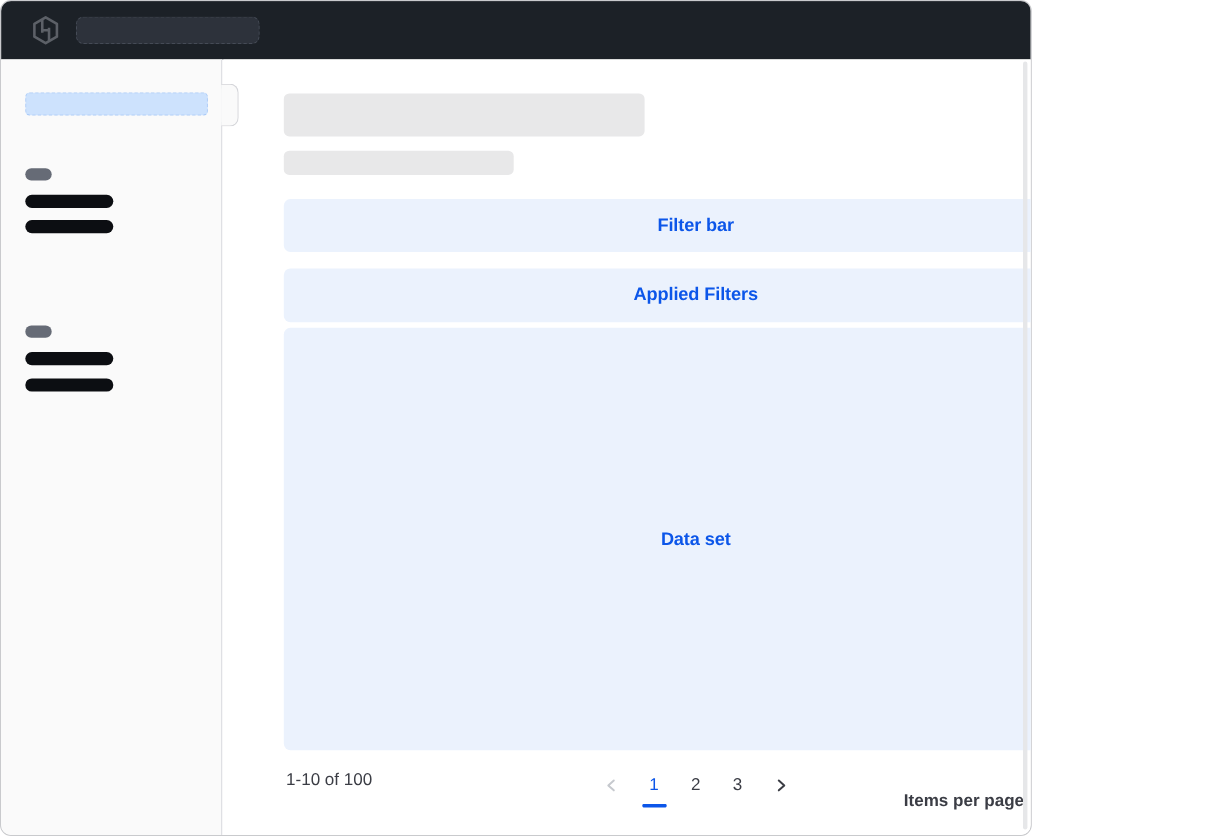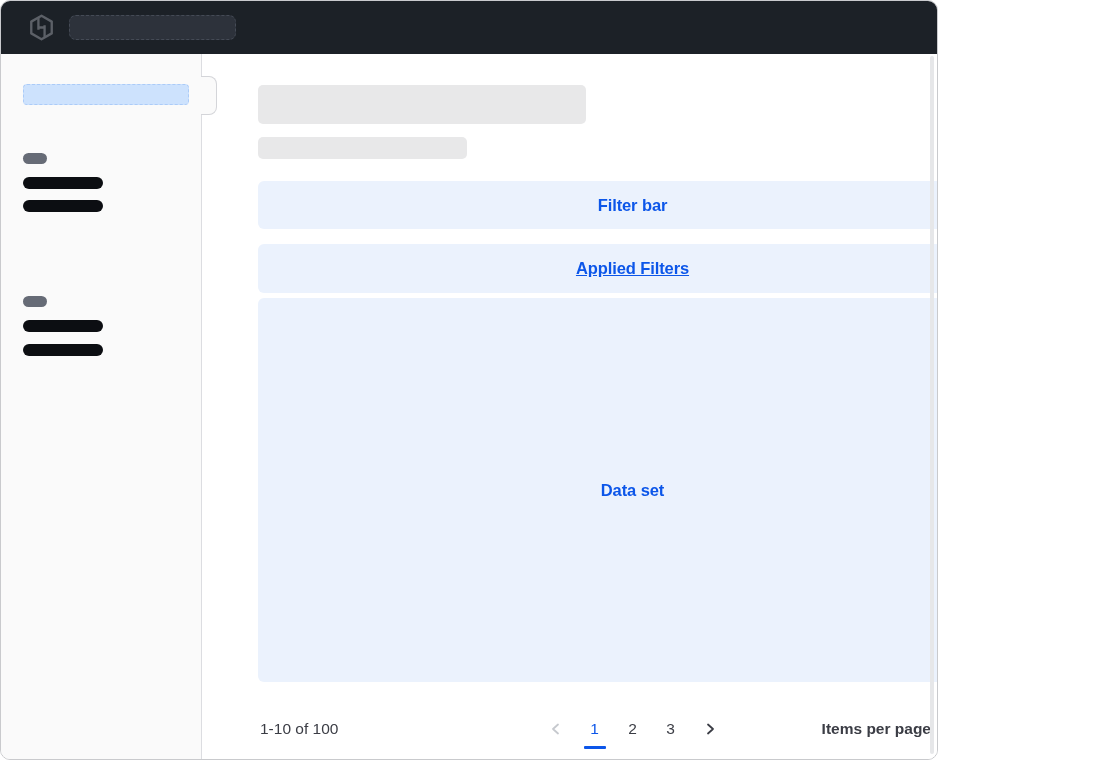--- a/index.html
+++ b/index.html
@@ -34,25 +34,25 @@
   .p2 { top:242px; } .b3 { top:266px; } .b4 { top:290px; }
   
   .main { position:absolute; left:202px; top:53px; right:0; bottom:0; background:#fff; }
   .skel { position:absolute; background:#e8e8e9; border-radius:5px; }
   .title-lg { left:55px; top:31px; width:328px; height:39px; }
   .title-sm { left:55px; top:83px; width:209px; height:22px; }
   .panel { position:absolute; left:55px; width:749px; background:#ebf2fd; border-radius:6px;
            display:flex; align-items:center; justify-content:center;
            color:#0c56e9; font-weight:bold; font-size:16.5px; letter-spacing:-0.1px; }
   .panel-filter  { top:127px; height:48px; }
-  .panel-applied { top:190px; height:49px;text-decoration:underline; }
+  .panel-applied { top:190px; height:49px; }
   .panel-data    { top:244px; height:384px;text-align:right; }
   
   .pagination { position:absolute; left:55px; top:647px; width:749px; height:56px;
-                display:flex; align-items:center; color:#3b3d45; font-size:15.5px; }
+                display:flex; color:#3b3d45; font-size:15.5px; }
   .range { margin-left:2px; }
   .pager { position:absolute; left:50%; transform:translateX(-50%);
            display:flex; align-items:center; gap:14px; }
   .pg-btn { width:26px; height:26px; display:flex; align-items:center; justify-content:center;
             background:none; border:none; padding:0; cursor:pointer; }
   .page { width:24px; height:26px; display:flex; align-items:center; justify-content:center;
           background:none; border:none; padding:0; cursor:pointer;
           font-family:"Liberation Sans", sans-serif; font-size:15.5px; color:#3b3d45; }
   .page.active { color:#0c56e9; position:relative; }
   .page.active::after { content:""; position:absolute; left:1px; right:1px; bottom:-7px;

